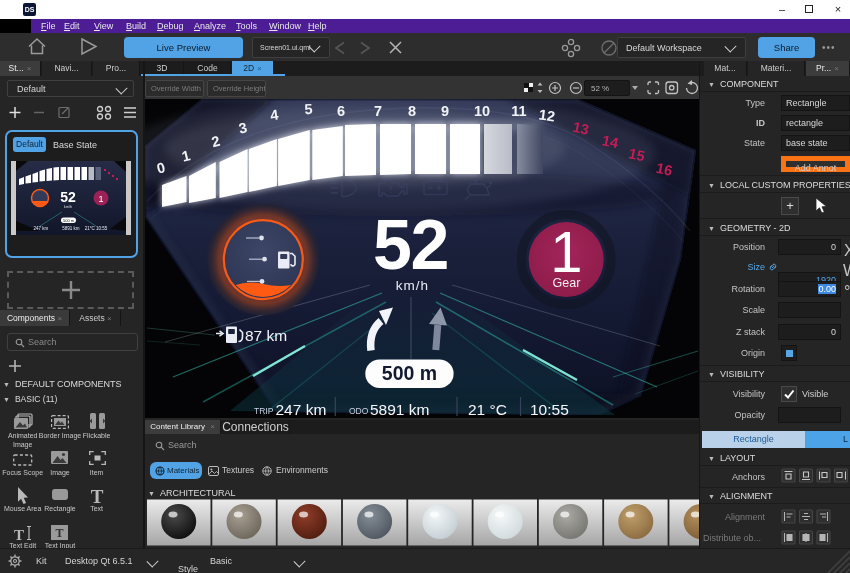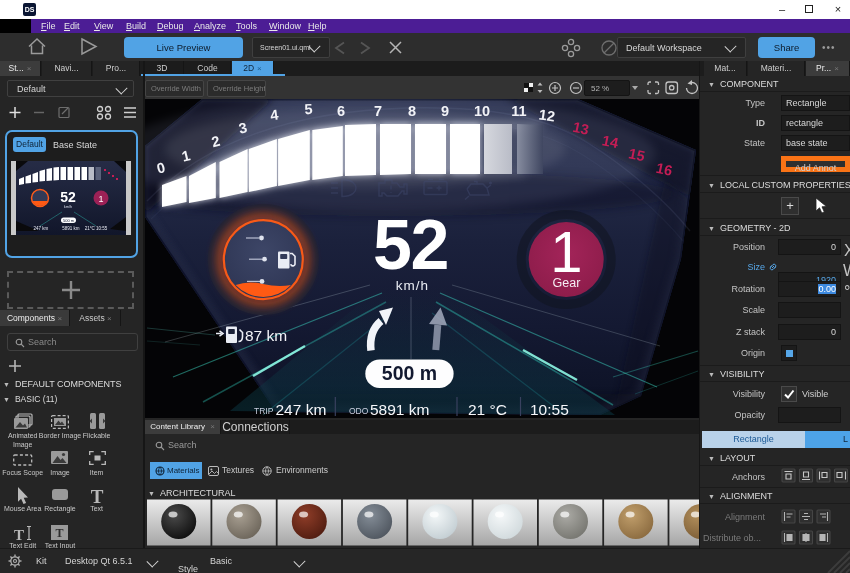--- a/index.html
+++ b/index.html
@@ -49,21 +49,21 @@
 .hdr:before { content:"▼"; font-size:7px; margin-right:5px; color:#bbb; }
 
 
 #canvastb { left:145px; top:76px; width:555px; height:23px; background:#333333; }
 .ovr { position:absolute; top:80px; white-space:nowrap; overflow:hidden; width:59px; height:17px; background:#2b2b2b; border:1px solid #454545; border-radius:2px; color:#7d7d7d; font-size:7.5px; line-height:16px; padding-left:5px; }
 #zoombox { left:584px; top:80px; width:46px; height:16px; background:#1d1d1d; border:1px solid #141414; color:#b5b5b5; font-size:8px; line-height:15px; padding-left:6px; }
 
 
 #bottompanel { left:145px; top:418px; width:555px; height:130px; background:#252525; }
 #clib-tabs { left:145px; top:420px; width:555px; height:14px; background:#1c1c1c; }
-#matbtn { left:150px; top:462px; width:52px; height:17px; background:#51a3e5; border-radius:0; color:#0e2235; font-size:8px; line-height:17px; }
+#matbtn { left:150px; top:462px; width:52px; height:17px; background:#51a3e5; border-radius:6px; color:#0e2235; font-size:8px; line-height:17px; }
 .pillbtn { position:absolute; top:462px; height:17px; color:#ccc; font-size:8.5px; line-height:17px; }
 
 
 #rightpanel { left:700px; top:76px; width:150px; height:472px; background:#252525; font-size:9px; color:#ccc; }
 #rp-sep { left:699px; top:61px; width:1px; height:487px; background:#161616; }
 .rhdr { position:absolute; left:708px; color:#dcdcdc; font-size:9px; white-space:nowrap; }
 .rhdr:before { content:"▼"; font-size:7px; margin-right:5px; color:#bbb; }
 .rlabel { position:absolute; width:62px; text-align:right; color:#c4c4c4; font-size:9px; }
 .rinput { position:absolute; left:781px; width:69px; height:16px; background:#1d1d1d; border:1px solid #141414; color:#d8d8d8; font-size:9px; line-height:15px; padding:0 4px; }
 .rsep { position:absolute; left:700px; width:150px; height:1px; background:#1b1b1b; }

